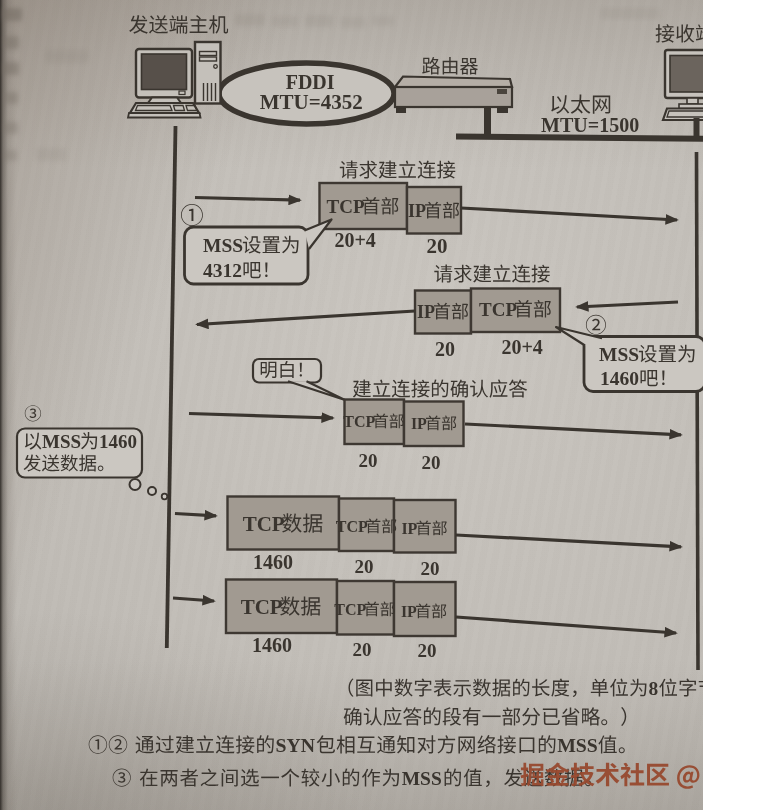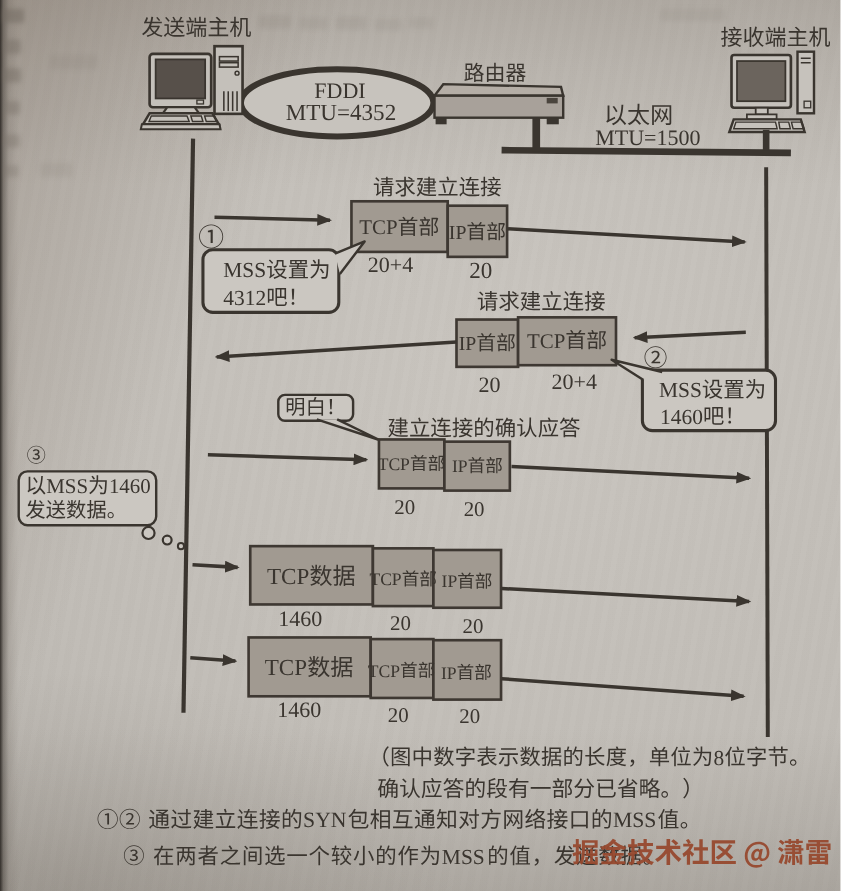--- a/index.html
+++ b/index.html
@@ -1,23 +1,24 @@
 <!DOCTYPE html>
 <html><head><meta charset="utf-8"><style>
 html,body{margin:0;padding:0}
 body{width:777px;height:810px;overflow:hidden;font-family:"Liberation Sans",sans-serif}
-.page{position:relative;width:764px;height:810px;overflow:hidden;
+.page{position:relative;width:703px;height:810px;overflow:hidden;
 background:
  linear-gradient(90deg, rgba(42,38,34,0.92) 0px, rgba(70,64,58,0.5) 3px, rgba(110,102,94,0.22) 8px, rgba(0,0,0,0) 17px),
  linear-gradient(115deg, rgba(118,103,90,0.32) 0%, rgba(118,103,90,0) 28%),
  linear-gradient(180deg, rgba(108,96,84,0.22) 0, rgba(108,96,84,0.12) 60px, rgba(0,0,0,0) 170px),
  linear-gradient(0deg, rgba(100,92,82,0.20) 0, rgba(100,92,82,0.10) 60px, rgba(0,0,0,0) 150px),
  repeating-linear-gradient(100deg, rgba(255,255,255,0.015) 0 5px, rgba(120,110,100,0.015) 5px 12px),
  radial-gradient(85% 45% at 8% 100%, rgba(82,73,63,0.14) 0%, rgba(82,73,63,0) 55%),
  radial-gradient(130% 105% at 60% 42%, #c9c5bf 0%, #c0bcb6 48%, #b1ada7 88%, #a6a29c 100%);
+font-weight: bold;
 }
 .sm{position:absolute;background:#6f675e;filter:blur(2.5px);border-radius:2px}
 </style></head>
 <body>
 <div class="page">
 <div class="sm" style="left:2px;top:8px;width:20px;height:13px;opacity:.5"></div>
 <div class="sm" style="left:235px;top:14px;width:30px;height:12px;opacity:.13"></div>
 <div class="sm" style="left:272px;top:16px;width:26px;height:11px;opacity:.11"></div>
 <div class="sm" style="left:305px;top:15px;width:28px;height:12px;opacity:.12"></div>
 <div class="sm" style="left:340px;top:17px;width:26px;height:11px;opacity:.10"></div>

